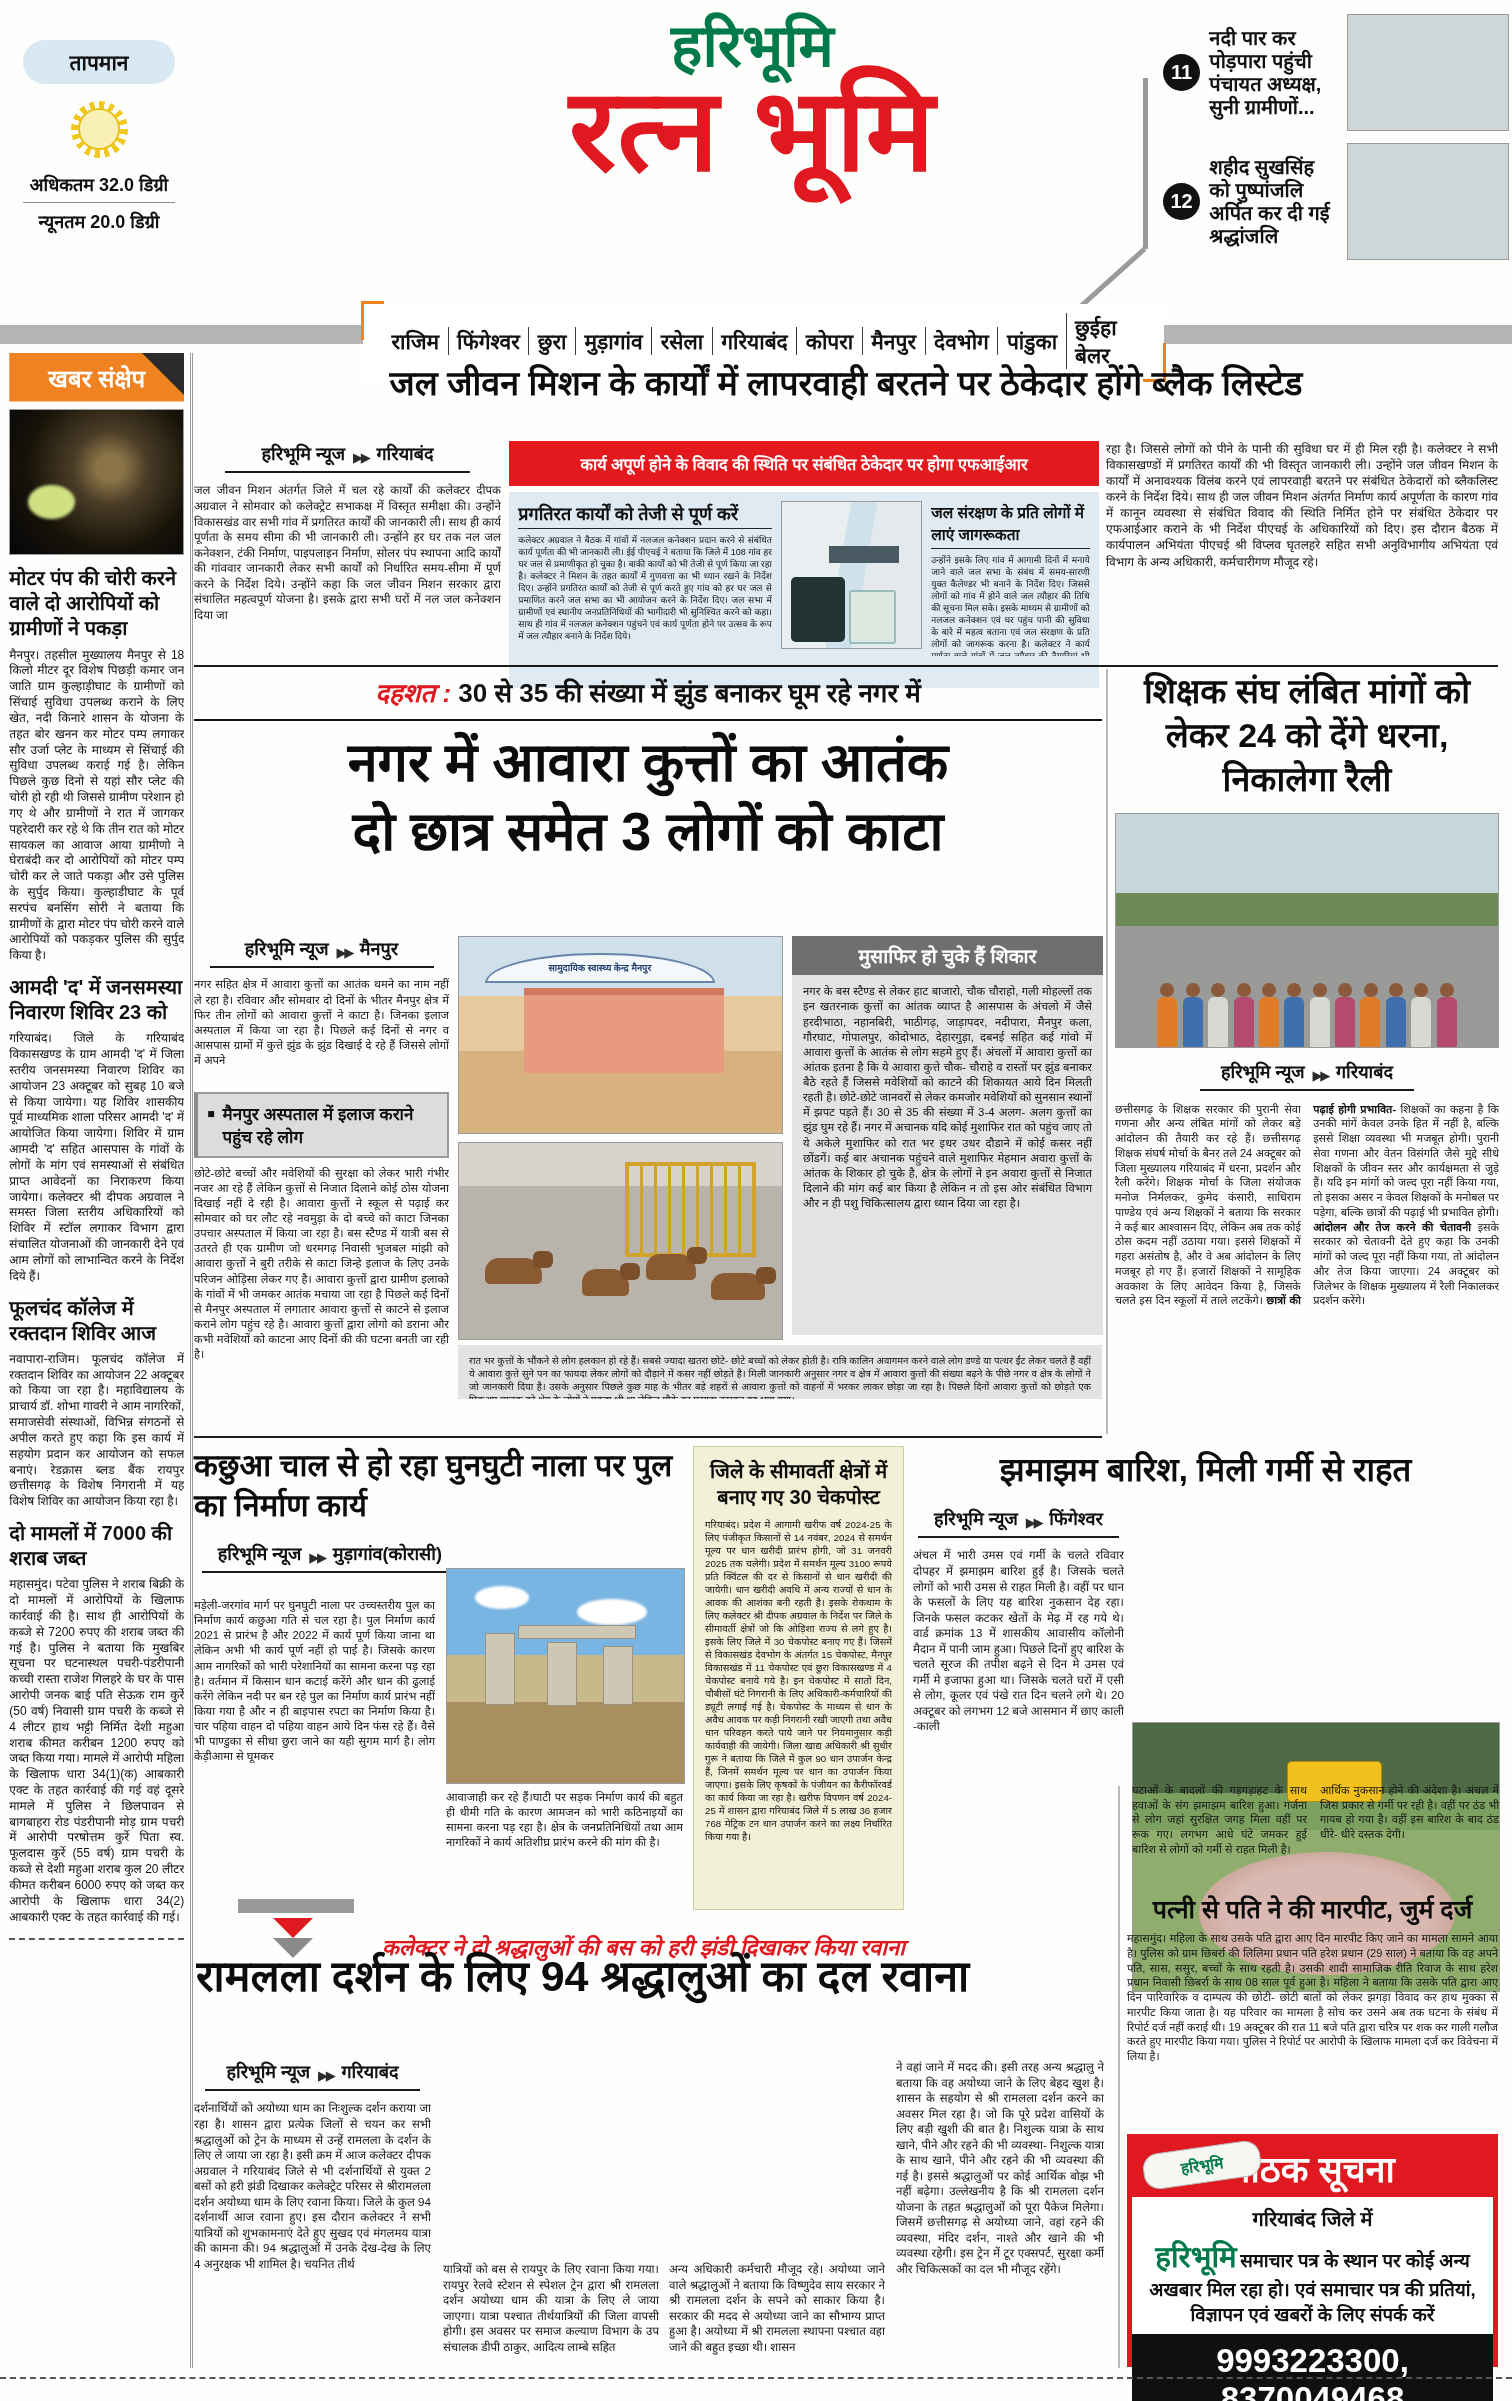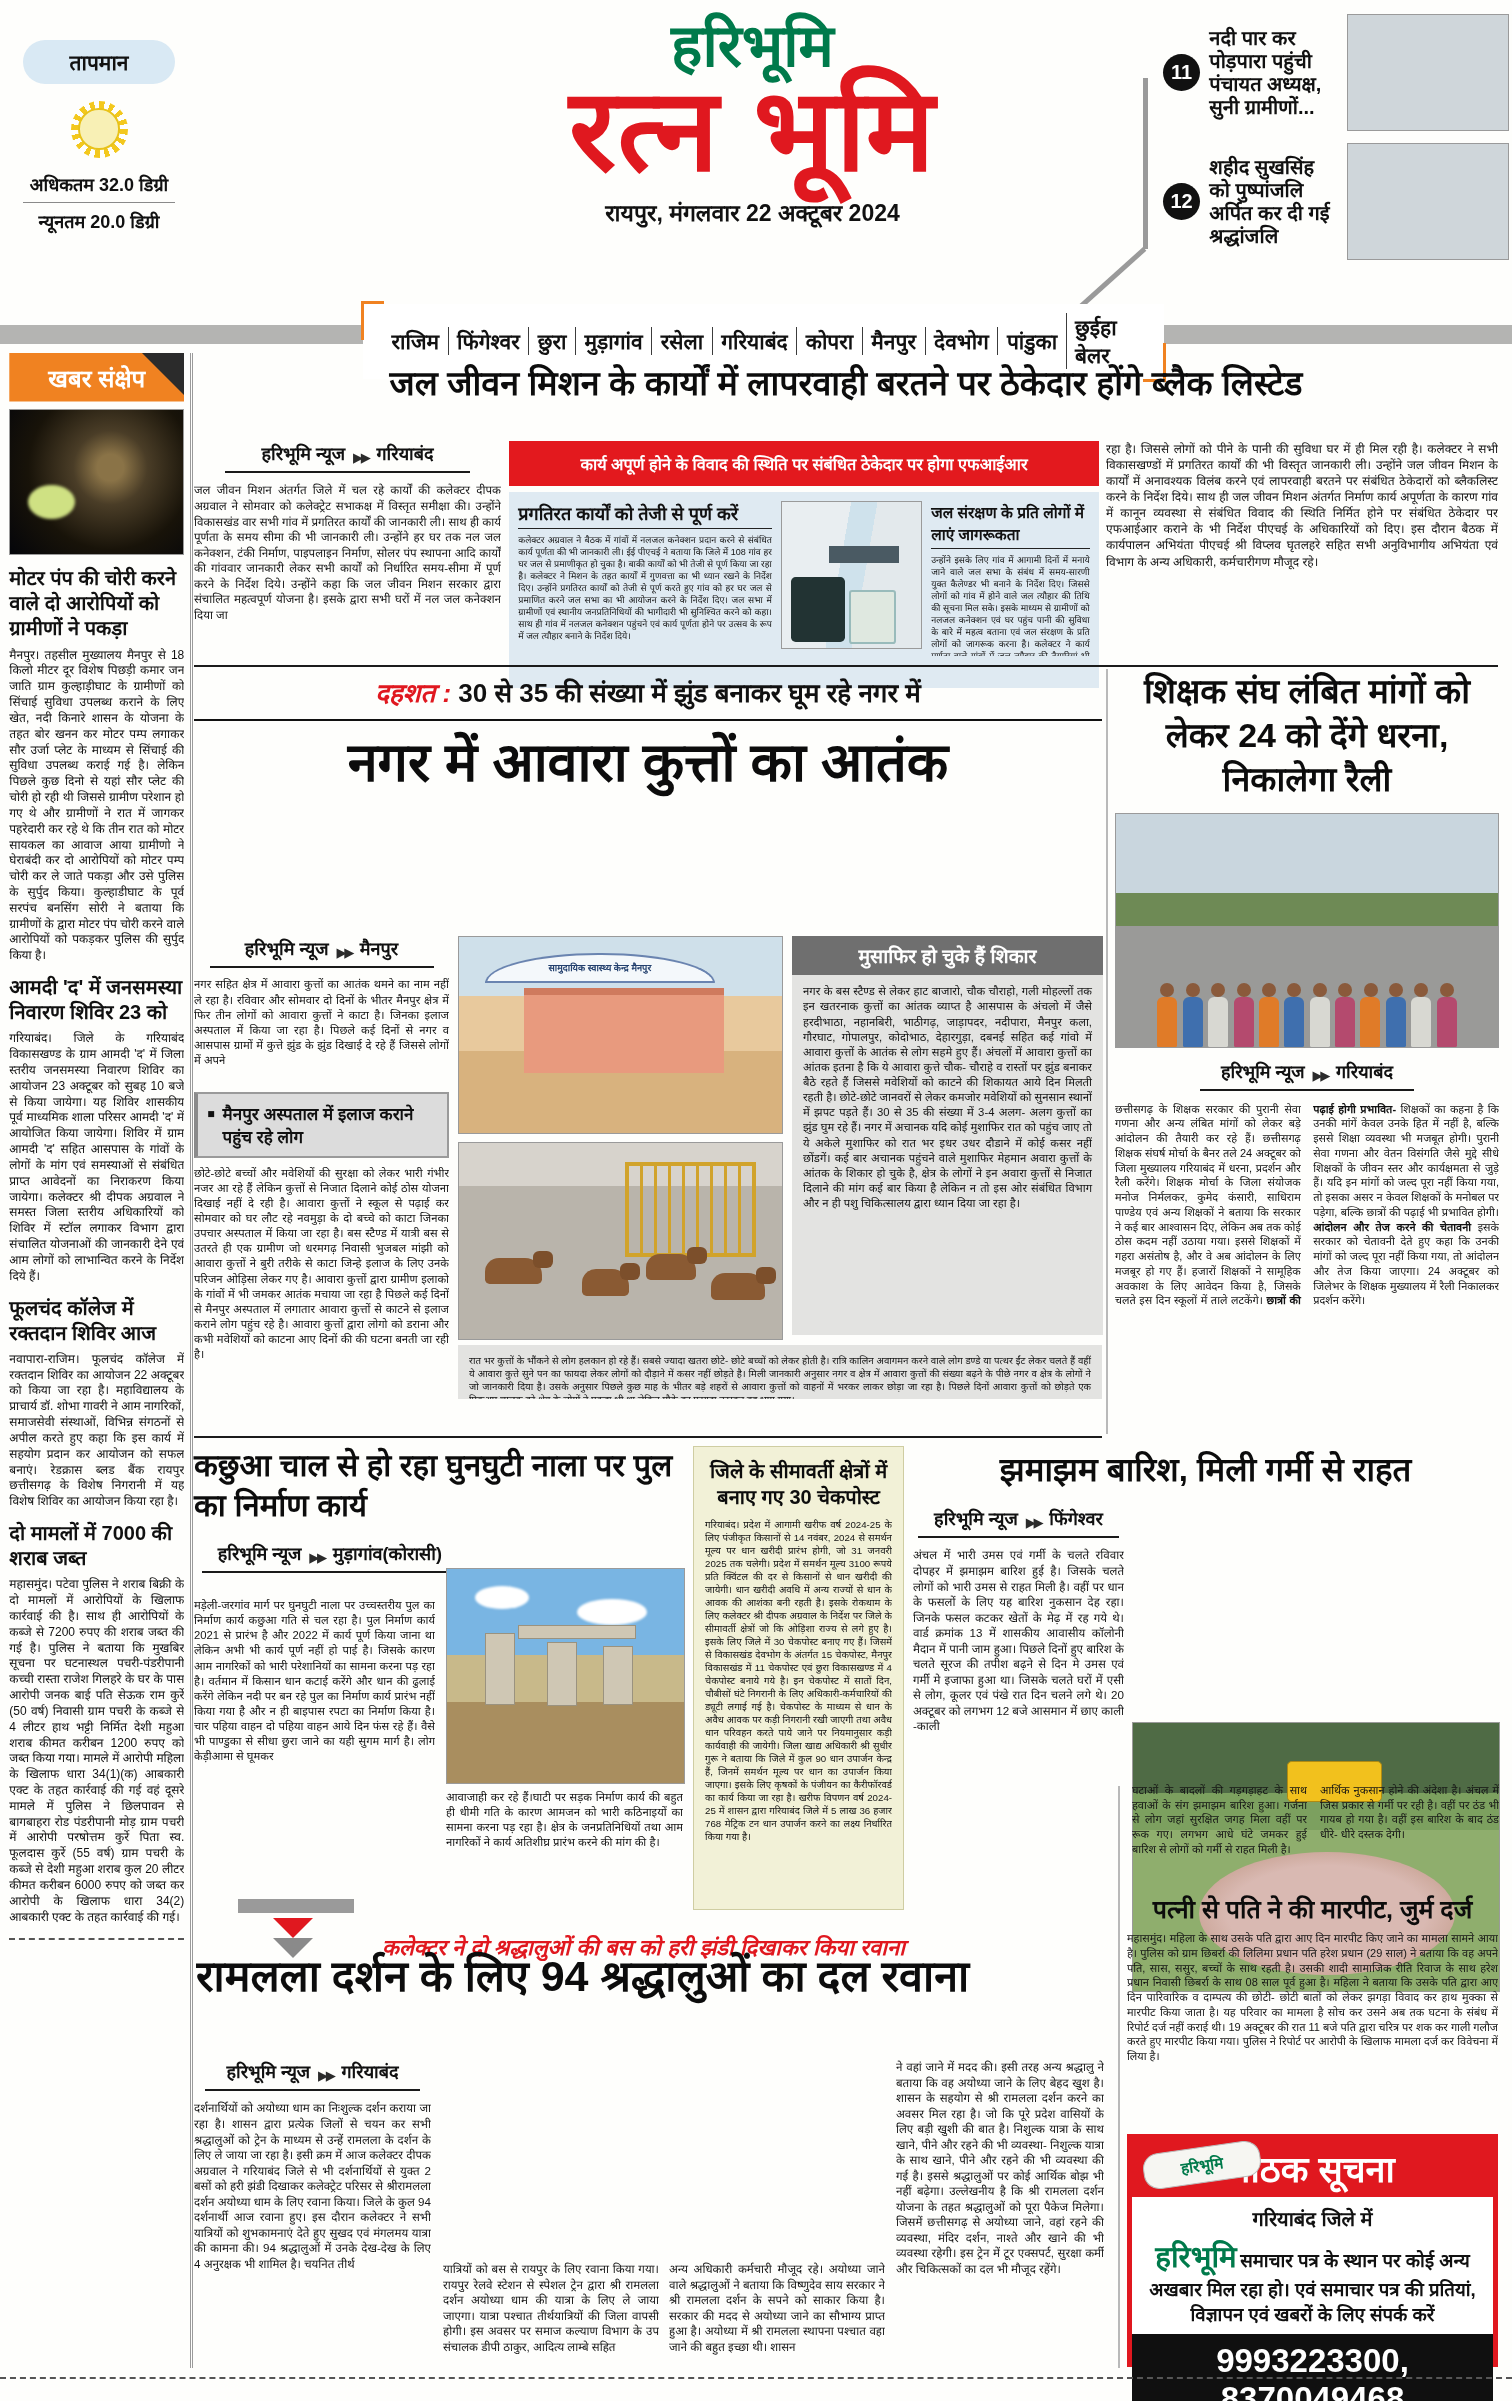--- a/index.html
+++ b/index.html
@@ -121,21 +121,20 @@
   <div class="abs weather" style="left:23px;top:40px;">
     <div class="pill">तापमान</div>
     <div class="sun"></div>
     <div class="wline max">अधिकतम 32.0 डिग्री</div>
     <div class="wline">न्यूनतम 20.0 डिग्री</div>
   </div>
 
   <div class="abs center" style="left:512px;top:17px;width:481px;">
     <div class="logo1">हरिभूमि</div>
     <div class="logo2">रत्न भूमि</div>
-    <div class="dateline">रायपुर, मंगलवार 22 अक्टूबर 2024</div>
   </div>
 
   <div class="abs bracket-v" style="left:1143px;top:78px;height:171px;"></div>
   <div class="abs bracket-d" style="left:1143px;top:247px;"></div>
 
   <div class="abs" style="left:1163px;top:14px;width:346px;">
     <div class="teaser" style="margin-bottom:12.4px;">
       <div class="t-num">11</div>
       <div class="t-txt">नदी पार कर पोड़पारा पहुंची पंचायत अध्यक्ष, सुनी ग्रामीणों...</div>
       <div class="t-ph t-ph1 ph"></div>
@@ -215,20 +214,21 @@
   <div class="abs btxt" style="left:1106px;top:441px;width:392px;height:219px;font-size:12px;">रहा है। जिससे लोगों को पीने के पानी की सुविधा घर में ही मिल रही है। कलेक्टर ने सभी विकासखण्डों में प्रगतिरत कार्यों की भी विस्तृत जानकारी ली। उन्होंने जल जीवन मिशन के कार्यों में अनावश्यक विलंब करने एवं लापरवाही बरतने पर संबंधित ठेकेदारों को ब्लैकलिस्ट करने के निर्देश दिये। साथ ही जल जीवन मिशन अंतर्गत निर्माण कार्य अपूर्णता के कारण गांव में कानून व्यवस्था से संबंधित विवाद की स्थिति निर्मित होने पर संबंधित ठेकेदार पर एफआईआर कराने के भी निर्देश पीएचई के अधिकारियों को दिए। इस दौरान बैठक में कार्यपालन अभियंता पीएचई श्री विप्लव घृतलहरे सहित सभी अनुविभागीय अभियंता एवं विभाग के अन्य अधिकारी, कर्मचारीगण मौजूद रहे।</div>
 
   <div class="abs hline" style="left:194px;top:665px;width:1304px;height:2.3px;"></div>
 
   <div class="abs center" style="left:194px;top:674px;width:908px;border-bottom:2.3px solid #111;padding-bottom:9.3px;font-size:26px;font-weight:bold;">
     <span class="kickred">दहशत :</span>
     <span>30 से 35 की संख्या में झुंड बनाकर घूम रहे नगर में</span>
   </div>
   <div class="abs hl center" style="left:194px;top:728px;width:908px;font-size:54px;line-height:1.28;">
     <div class="nowrap clip">नगर में आवारा कुत्तों का आतंक</div>
+    <div class="nowrap clip">दो छात्र समेत 3 लोगों को काटा</div>
   </div>
 
   <div class="abs" style="left:194px;top:936px;width:255px;">
     <div class="byline" style="margin:0 15.5px;">
       <span>हरिभूमि न्यूज</span>
       <span class="arr">▶▶</span>
       <span>मैनपुर</span>
     </div>
     <div class="btxt" style="margin-top:9.3px;font-size:11.3px;height:107px;">नगर सहित क्षेत्र में आवारा कुत्तों का आतंक थमने का नाम नहीं ले रहा है। रविवार और सोमवार दो दिनों के भीतर मैनपुर क्षेत्र में फिर तीन लोगों को आवारा कुत्तों ने काटा है। जिनका इलाज अस्पताल में किया जा रहा है। पिछले कई दिनों से नगर व आसपास ग्रामों में कुत्ते झुंड के झुंड दिखाई दे रहे हैं जिससे लोगों में अपने</div>
     <div class="pullq">

